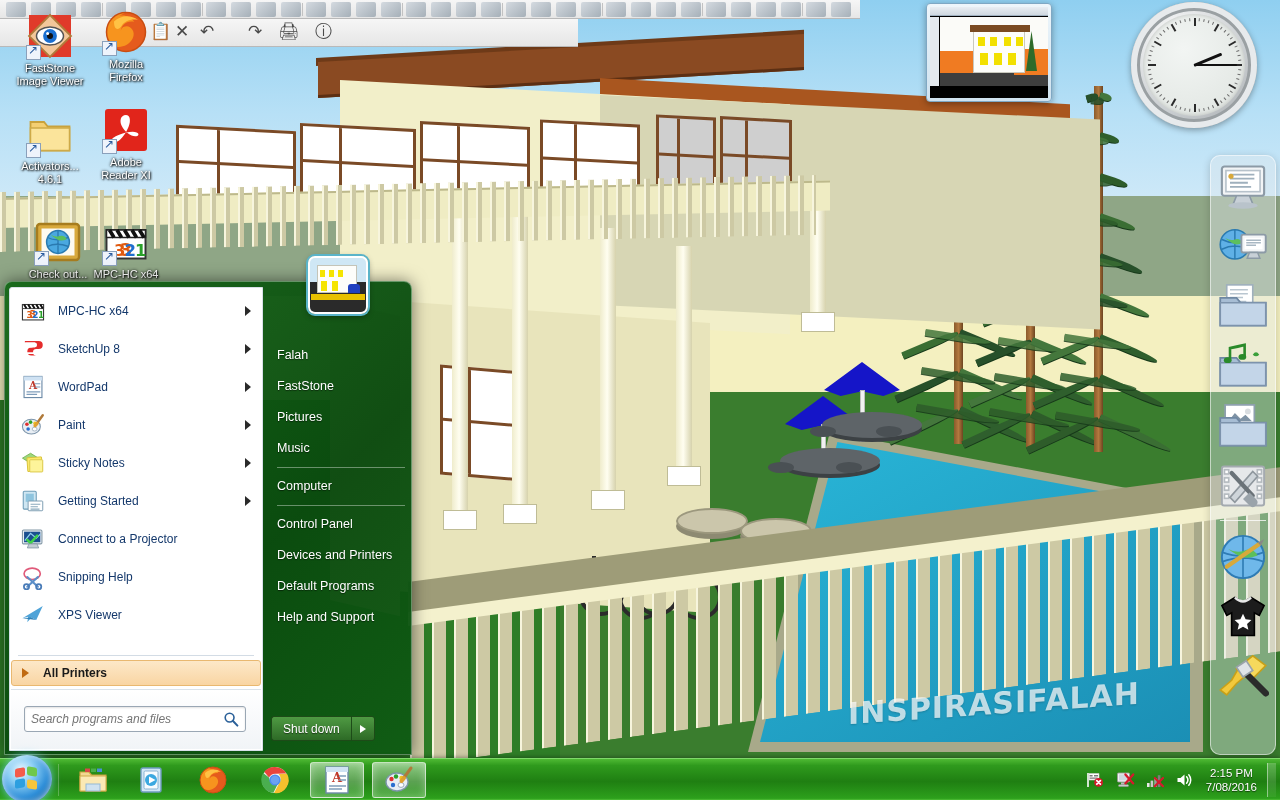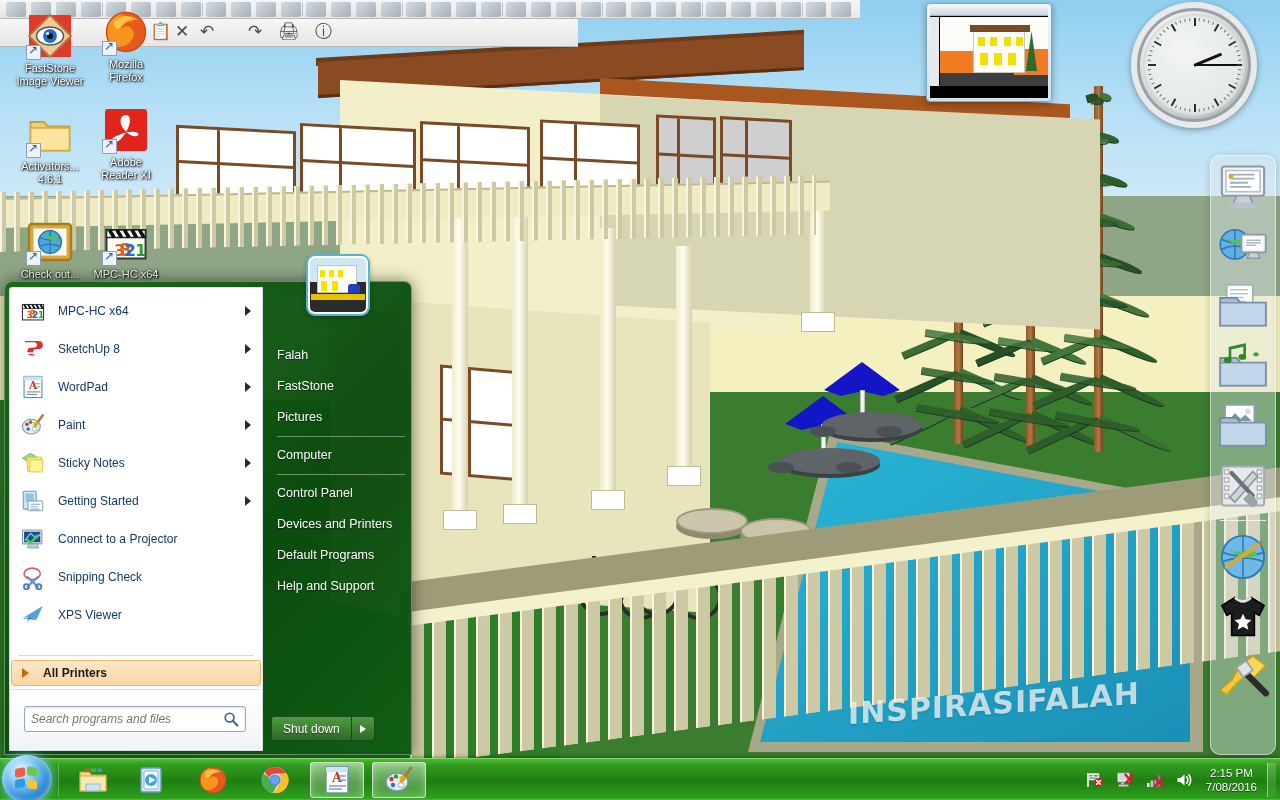--- a/index.html
+++ b/index.html
@@ -547,21 +547,21 @@
         <div class="glyphbox"><svg viewBox="0 0 32 32" width="48" height="48">
             <rect x="2" y="2" width="28" height="28" rx="2" fill="#e1251b"></rect>
       <path d="M16 6 c2 0 3 2 2.5 5 c-.6 3.5 -3 8 -6 11 c-2 2 -5 3 -6 1.6 c-1 -1.4 1.6 -3 5 -4.4 c4 -1.6 9 -2.6 11.6 -1.6 c2 .8 1.4 2.6 -1 2.6 c-3 0 -7 -3 -9 -7 c-1.4 -3 -1 -7 2.9 -7.2 z" fill="#fff"></path>
           </svg>
          <span class="shortcut-arrow"></span>
        </div>
        <div class="lbl">
          <span>Adobe</span><br><span>Reader XI</span>
        </div>
       </div>
-      <div class="desk-icon" style="left: 2px; top: 218px;">
+      <div class="desk-icon" style="left: 10px; top: 218px;">
         <div class="glyphbox"><svg viewBox="0 0 32 32" width="48" height="48">
             <rect x="2" y="4" width="28" height="24" rx="2" fill="#d8a93c" stroke="#a67c1e" stroke-width="1.6"></rect>
       <rect x="5" y="7" width="22" height="18" fill="#fdfaf0"></rect>
       <circle cx="16" cy="16" r="7.6" fill="#4aa8e0" stroke="#2a7ab0" stroke-width="1"></circle>
       <path d="M9 13 q6 3 14 0 M9 19 q6 -3 14 0 M16 8.4 v15.2" stroke="#2a7ab0" stroke-width=".9" fill="none"></path>
       <path d="M11 11 q3 2 6 1 q3 -1 5 2 q-4 2 -7 0 q-3 -2 -4 -3 z" fill="#5cbf5c"></path>
           </svg>
          <span class="shortcut-arrow"></span>
        </div>
        <div class="lbl">
@@ -843,21 +843,21 @@
               </svg></span>
        <span class="sm-label">Connect to a Projector</span>
        </div>
           <div class="sm-item">
             <span class="sm-ico"><svg viewBox="0 0 32 32" width="26" height="26">
                 <ellipse cx="15" cy="12" rx="10" ry="7" fill="none" stroke="#e05a7a" stroke-width="2"></ellipse>
       <path d="M9 16 L22 28 M22 16 L9 28" stroke="#5b8fc9" stroke-width="2.6" stroke-linecap="round"></path>
       <circle cx="8" cy="28" r="3.2" fill="none" stroke="#4a7cb8" stroke-width="2.2"></circle>
       <circle cx="23" cy="28" r="3.2" fill="none" stroke="#4a7cb8" stroke-width="2.2"></circle>
               </svg></span>
-       <span class="sm-label">Snipping Check</span>
+       <span class="sm-label">Snipping Help</span>
        </div>
           <div class="sm-item">
             <span class="sm-ico"><svg viewBox="0 0 32 32" width="26" height="26">
                 <path d="M3 20 L28 5 L20 22 L14 19 L9 25 L10 18 Z" fill="#4fa3d8"></path>
       <path d="M3 20 L20 22 L14 19 Z" fill="#2f7fb5"></path>
               </svg></span>
        <span class="sm-label">XPS Viewer</span>
        </div>
         </div>
       <div id="sm-divider"></div>
@@ -873,20 +873,21 @@
             <line x1="9.8" y1="9.8" x2="14.4" y2="14.6" stroke="#2a6099" stroke-width="2" stroke-linecap="round"></line>
           </svg>
         </div>
       </div>
     </div>
 
     <div id="sm-right">
         <div class="sr-item">Falah</div>
         <div class="sr-item">FastStone</div>
         <div class="sr-item">Pictures</div>
+        <div class="sr-item">Music</div>
         <div class="sr-sep"></div>
         <div class="sr-item">Computer</div>
         <div class="sr-sep"></div>
         <div class="sr-item">Control Panel</div>
         <div class="sr-item">Devices and Printers</div>
         <div class="sr-item">Default Programs</div>
         <div class="sr-item">Help and Support</div>
       </div>
 
     <div id="shutdown">

